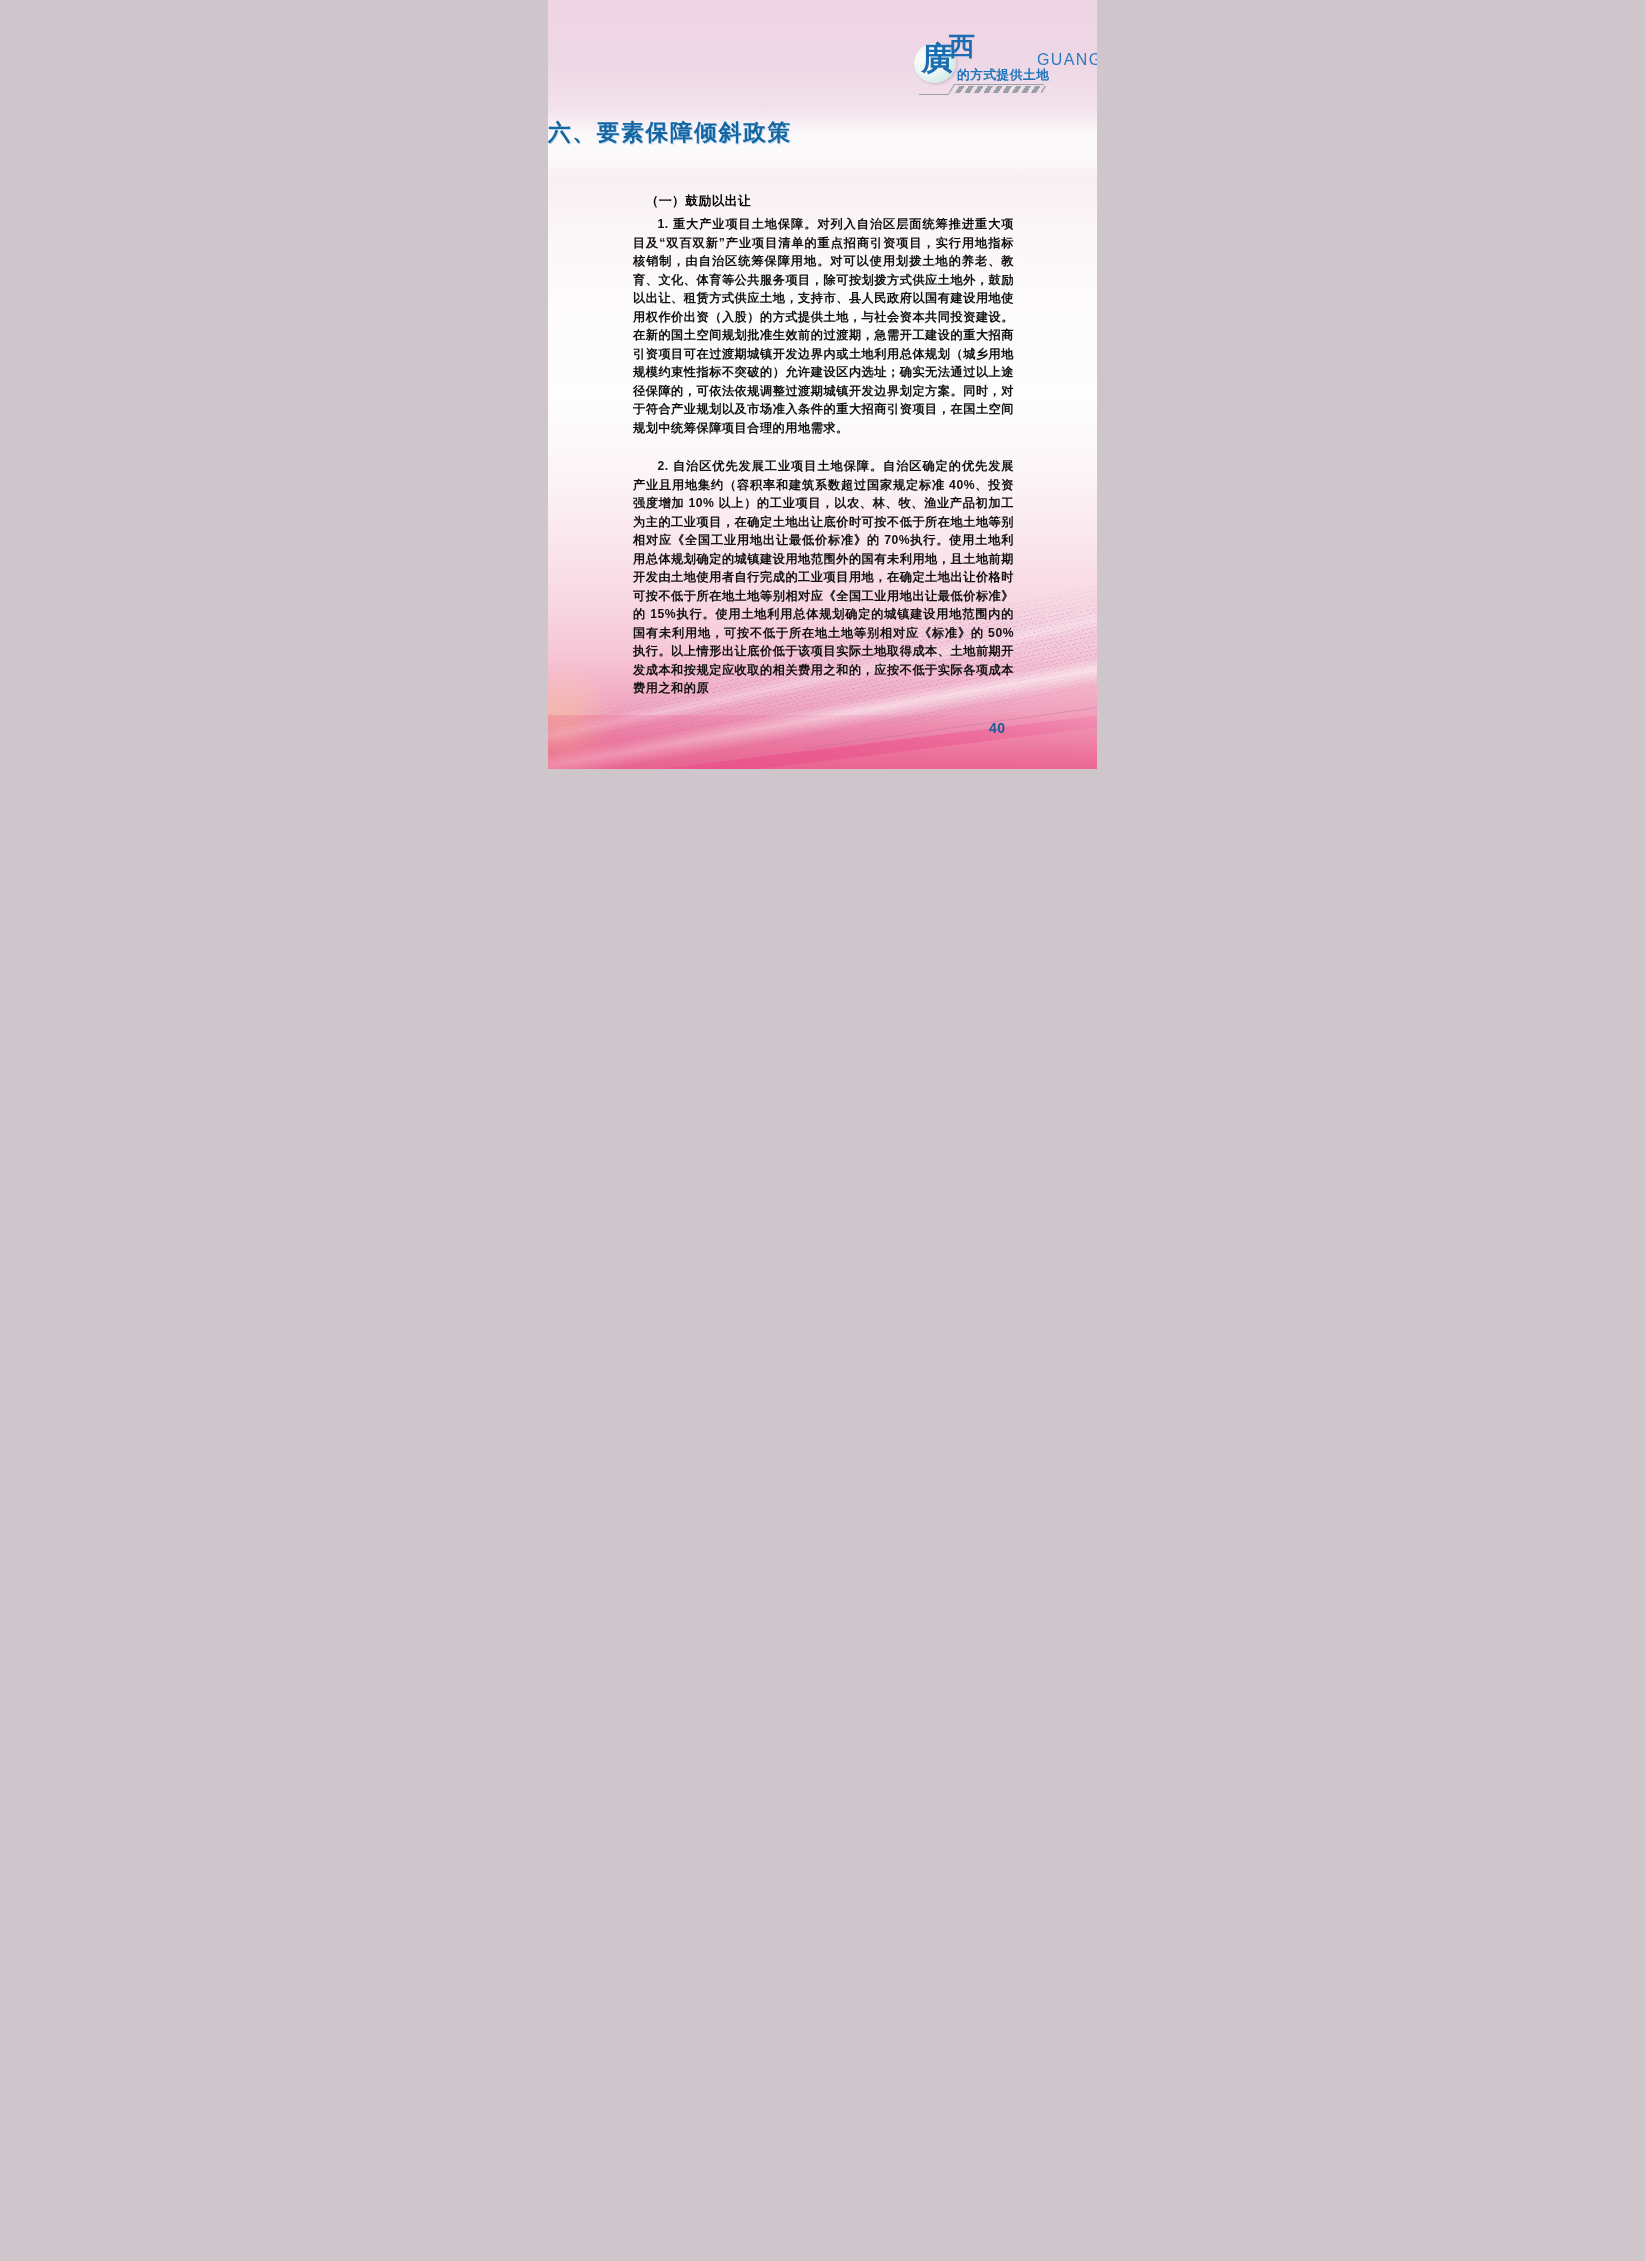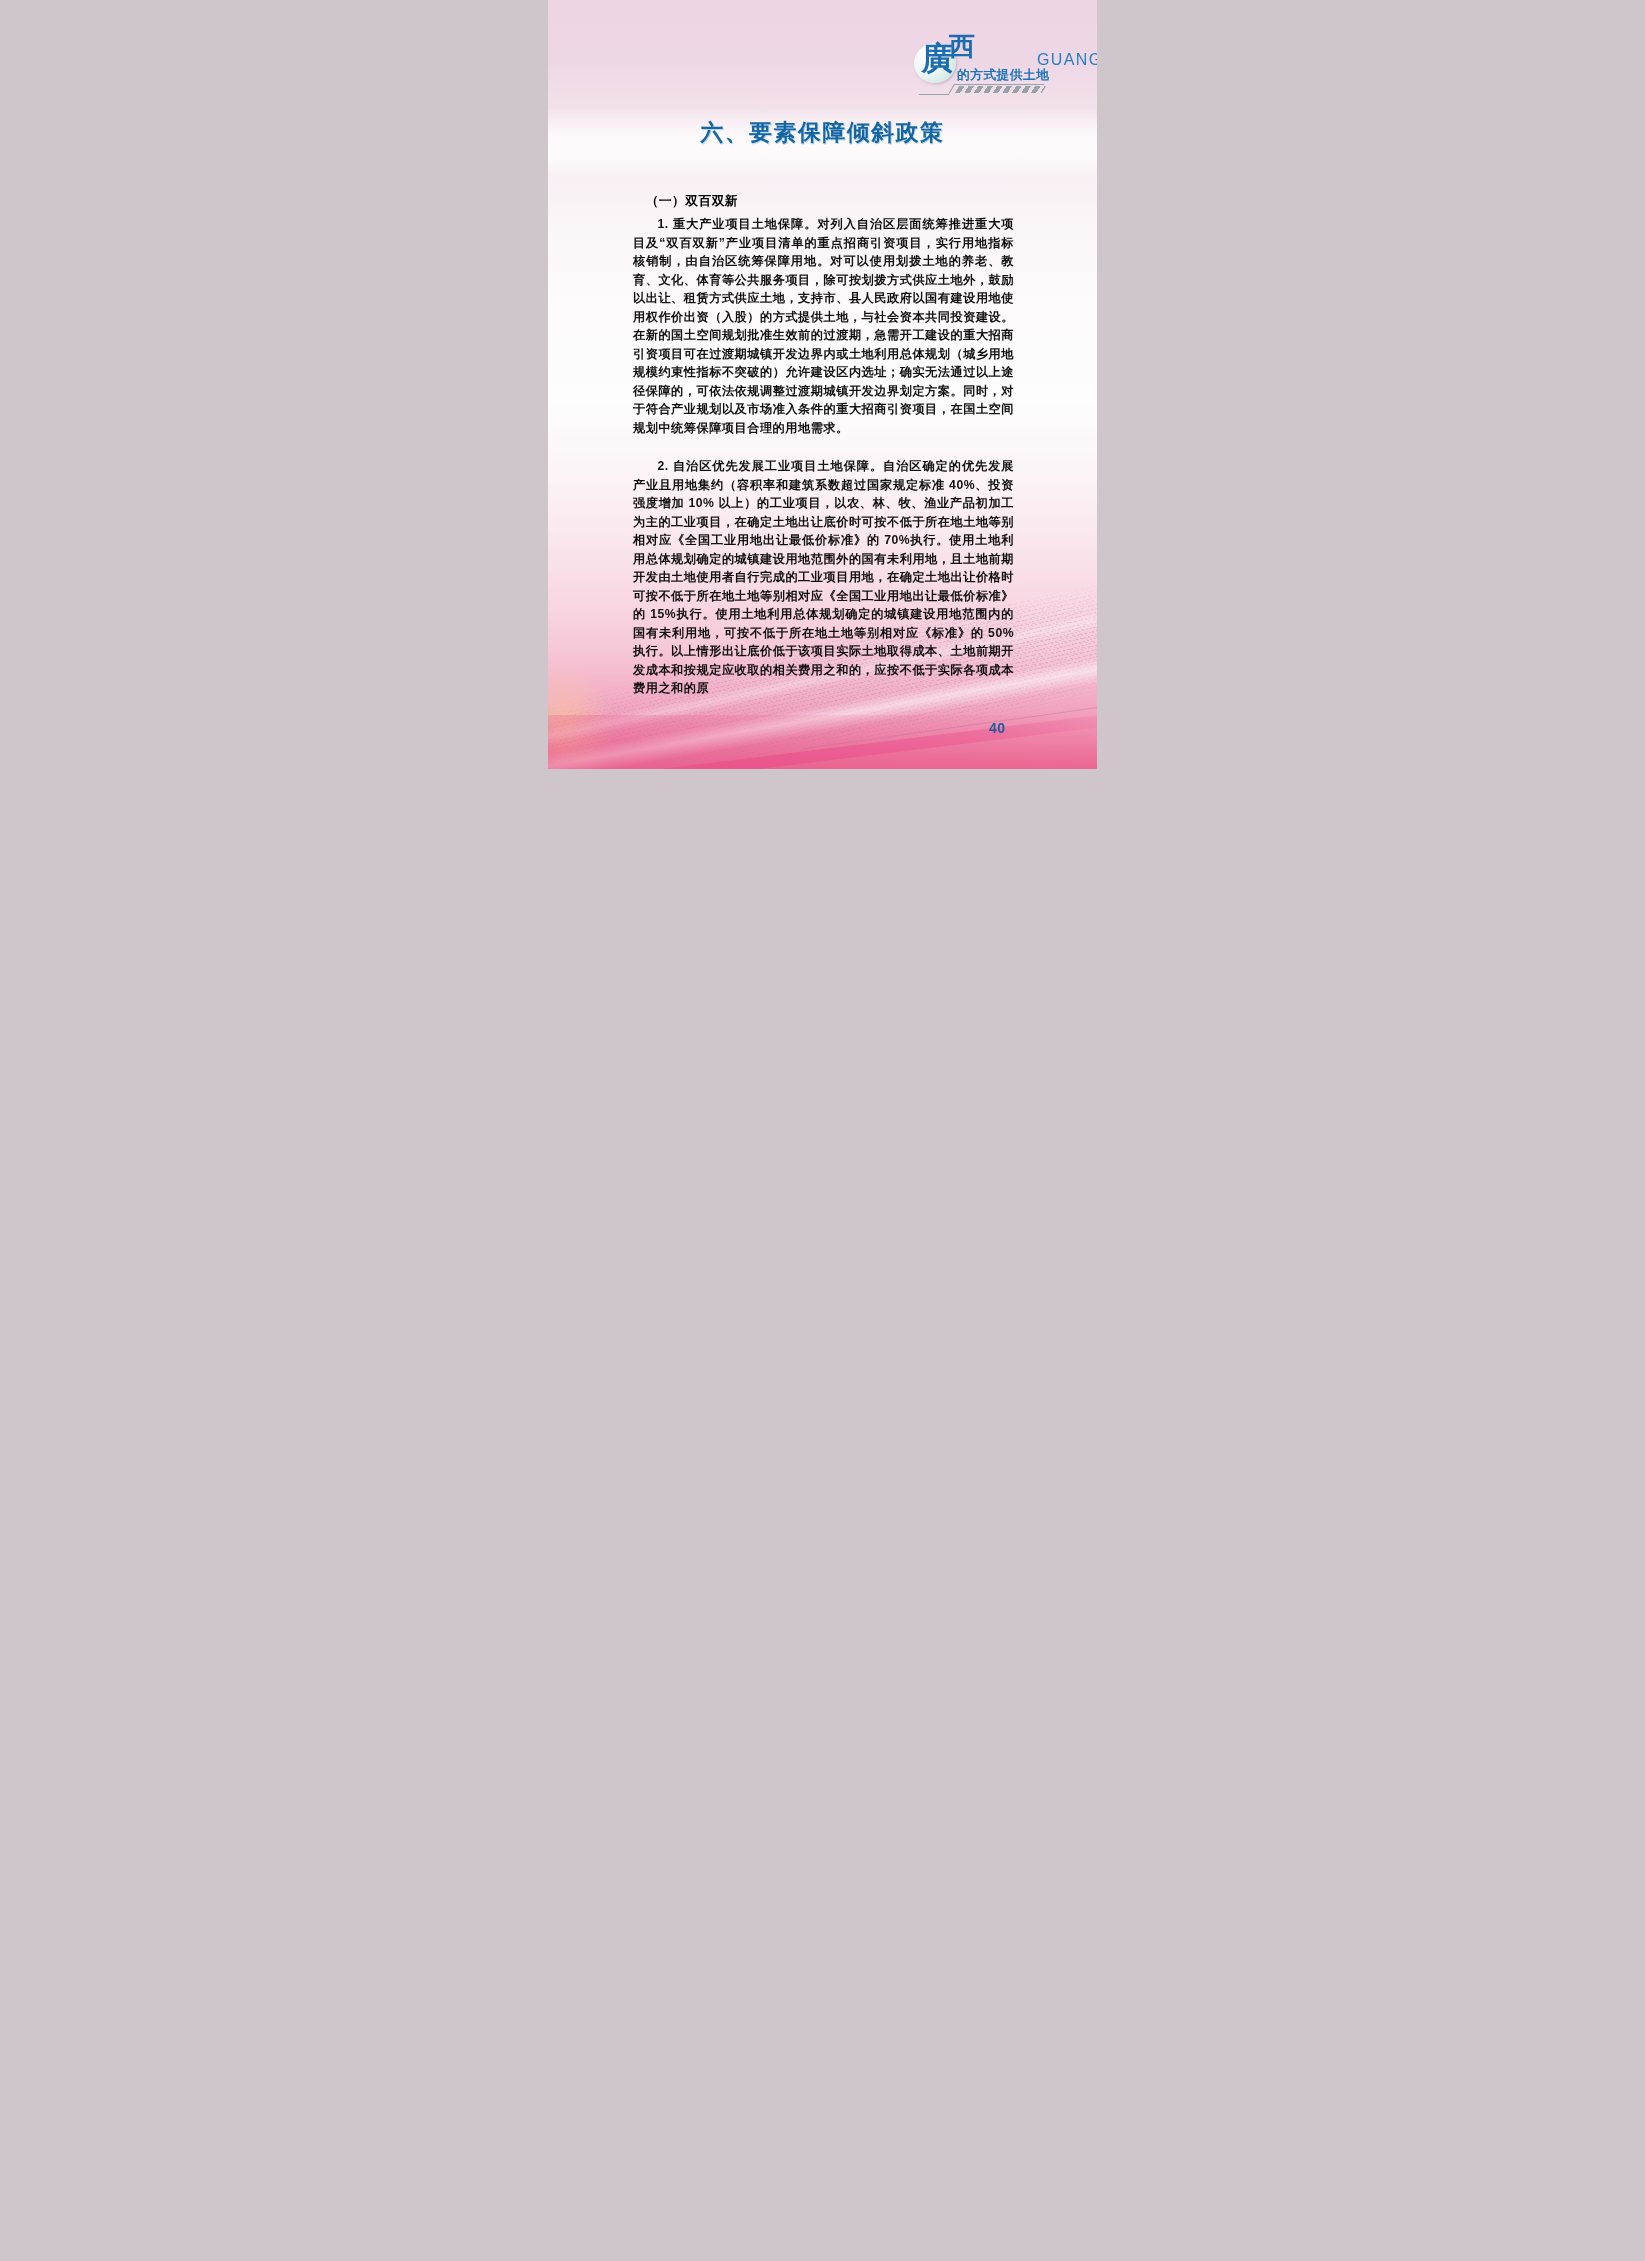--- a/index.html
+++ b/index.html
@@ -101,21 +101,20 @@
   .bar-bottomline{position:absolute;left:5.4px;top:57px;width:30px;height:0.9px;background:#9aa2a9;}
   .logo-stripes{
     position:absolute;left:43px;top:49px;width:87px;height:6.8px;
     transform:skewX(-32deg);
     background:repeating-linear-gradient(90deg,#98a1a8 0 5.4px,rgba(0,0,0,0) 5.4px 9.5px);
   }
 
   
   .page-title{
     position:absolute;left:0;top:119px;width:100%;margin:0;
-    text-align:center;
     font-size:22.6px;line-height:1.2;font-weight:900;letter-spacing:1.8px;
     color:#1565a3;
     text-shadow:0.9px 1.4px 0 rgba(173,211,235,.9);
   }
   .content{
     position:absolute;left:85px;top:192px;width:381px;
     color:#111111;
   }
   .section-heading{
     margin:0 0 5.4px 12.7px;
@@ -160,21 +159,21 @@
     <div class="logo-sub">的方式提供土地</div>
     <div class="bar-topline"></div>
     <div class="bar-slant"></div>
     <div class="bar-bottomline"></div>
     <div class="logo-stripes"></div>
   </header>
 
   <h1 class="page-title">六、要素保障倾斜政策</h1>
 
   <main class="content">
-    <h2 class="section-heading">（一）双百双新</h2>
+    <h2 class="section-heading">（一）鼓励以出让</h2>
     <p class="para">1. 重大产业项目土地保障。对列入自治区层面统筹推进重大项目及“双百双新”产业项目清单的重点招商引资项目，实行用地指标核销制，由自治区统筹保障用地。对可以使用划拨土地的养老、教育、文化、体育等公共服务项目，除可按划拨方式供应土地外，鼓励以出让、租赁方式供应土地，支持市、县人民政府以国有建设用地使用权作价出资（入股）的方式提供土地，与社会资本共同投资建设。在新的国土空间规划批准生效前的过渡期，急需开工建设的重大招商引资项目可在过渡期城镇开发边界内或土地利用总体规划（城乡用地规模约束性指标不突破的）允许建设区内选址；确实无法通过以上途径保障的，可依法依规调整过渡期城镇开发边界划定方案。同时，对于符合产业规划以及市场准入条件的重大招商引资项目，在国土空间规划中统筹保障项目合理的用地需求。</p>
     <p class="para">2. 自治区优先发展工业项目土地保障。自治区确定的优先发展产业且用地集约（容积率和建筑系数超过国家规定标准 40%、投资强度增加 10% 以上）的工业项目，以农、林、牧、渔业产品初加工为主的工业项目，在确定土地出让底价时可按不低于所在地土地等别相对应《全国工业用地出让最低价标准》的 70%执行。使用土地利用总体规划确定的城镇建设用地范围外的国有未利用地，且土地前期开发由土地使用者自行完成的工业项目用地，在确定土地出让价格时可按不低于所在地土地等别相对应《全国工业用地出让最低价标准》的 15%执行。使用土地利用总体规划确定的城镇建设用地范围内的国有未利用地，可按不低于所在地土地等别相对应《标准》的 50%执行。以上情形出让底价低于该项目实际土地取得成本、土地前期开发成本和按规定应收取的相关费用之和的，应按不低于实际各项成本费用之和的原</p>
   </main>
 
   <div class="page-number">40</div>
 
 </div>
 
 
 </body></html>

